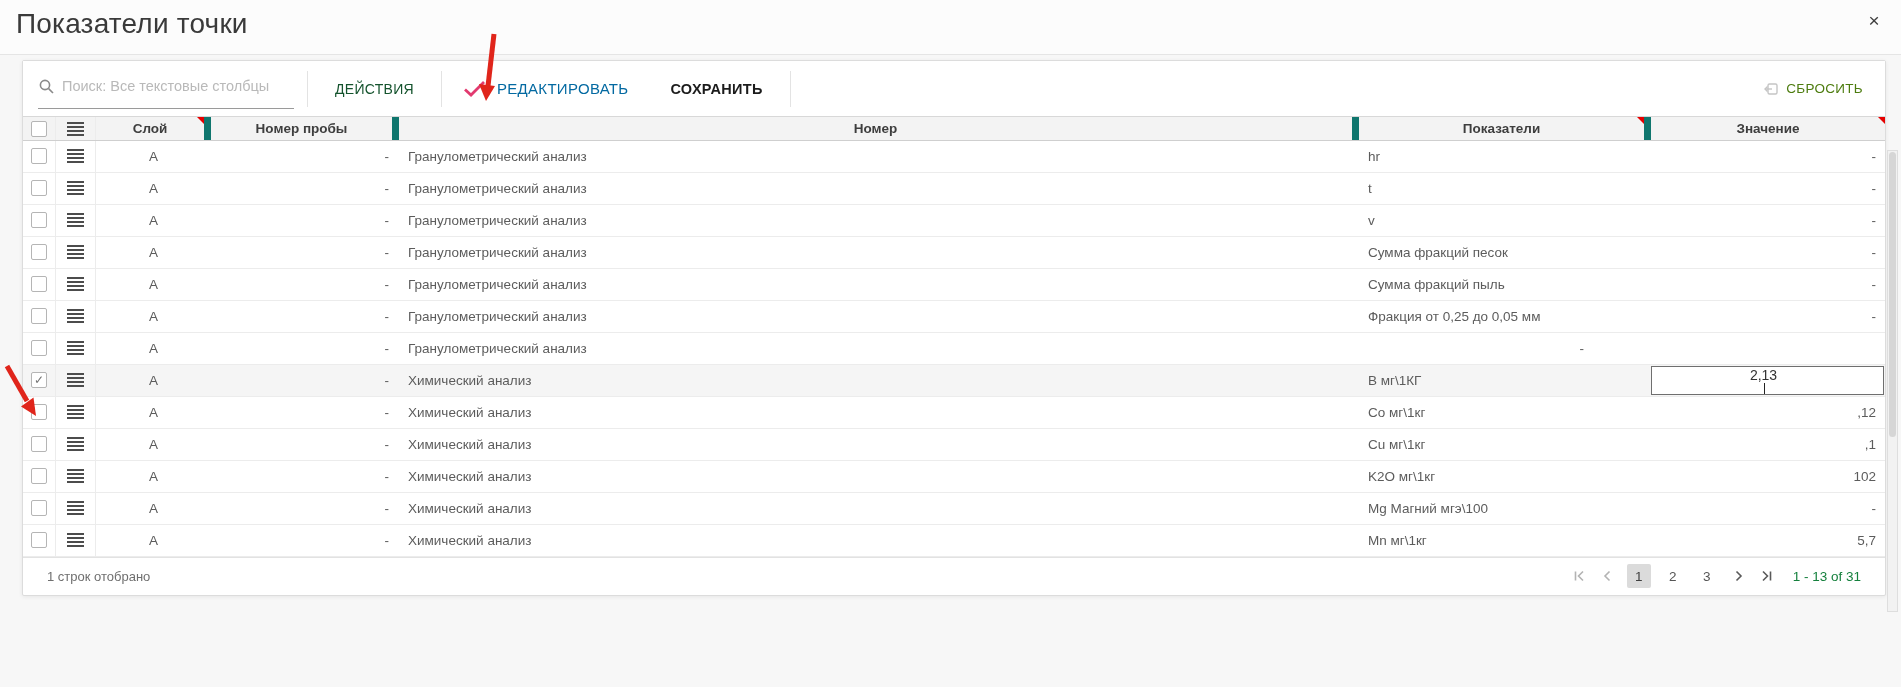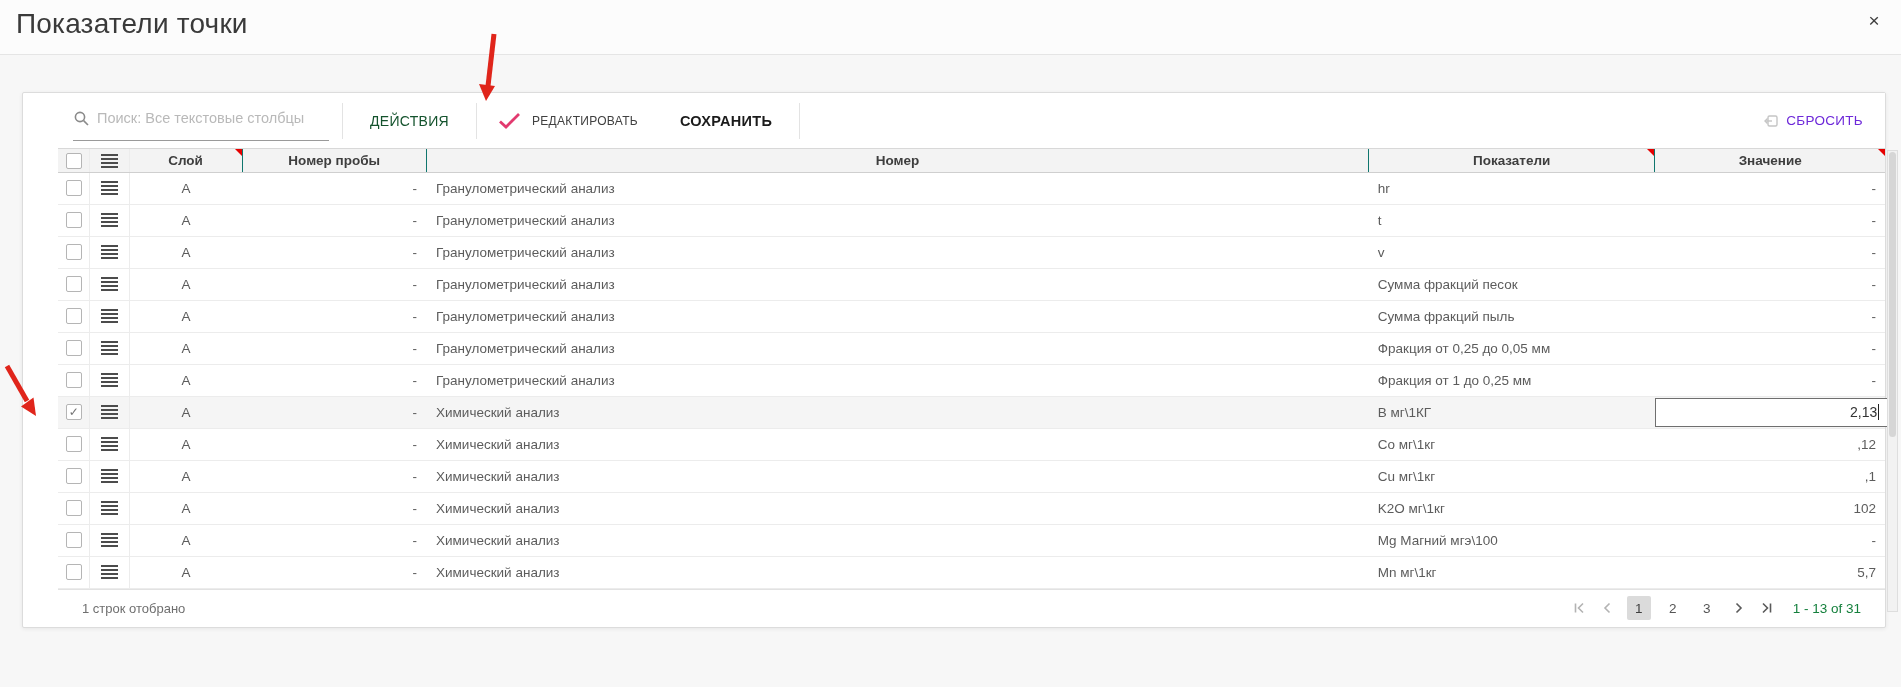--- a/index.html
+++ b/index.html
@@ -5,59 +5,59 @@
   * { margin:0; padding:0; box-sizing:border-box; }
   html,body { width:1901px; height:687px; overflow:hidden; }
   body { font-family:"Liberation Sans", sans-serif; background:#f7f7f7; position:relative; color:#444; }
 
   
   .topbar { position:absolute; left:0; top:0; width:1901px; height:55px; background:#fcfcfc; border-bottom:1px solid #e5e5e5; }
   .page-title { position:absolute; left:16px; top:8px; font-size:28px; font-weight:400; color:#3a3a3a; letter-spacing:0.2px; }
   .close-btn { position:absolute; right:14px; top:8px; width:26px; height:26px; font-size:19px; color:#3f3f3f; text-align:center; line-height:26px; cursor:pointer; }
 
   
-  .card { position:absolute; left:22px; top:92px; width:1864px; height:536px; background:#fff; border:1px solid #dcdcdc; border-radius:2px; box-shadow:0 1px 4px rgba(0,0,0,.07); display:flex; flex-direction:column;padding-left:35px; }
+  .card { position:absolute; left:22px; top:60px; width:1864px; height:536px; background:#fff; border:1px solid #dcdcdc; border-radius:2px; box-shadow:0 1px 4px rgba(0,0,0,.07); display:flex; flex-direction:column; }
 
   
   .toolbar { height:76px; display:flex; align-items:center; padding-left:15px; background:#fff; }
   .search-wrap { display:flex; align-items:center; gap:7px; width:256px; height:40px; border-bottom:1px solid #9a9a9a; padding-bottom:4px; }
   .search-wrap svg { flex:0 0 auto; }
   .search-input { border:none; outline:none; background:transparent; font-family:"Liberation Sans",sans-serif; font-size:14.5px; color:#555; width:100%; }
   .search-input::placeholder { color:#b9b9b9; }
   .tb-sep { width:1px; height:36px; background:#e3e3e3; margin:0 13px; }
   .tb-btn { background:none; border:none; font-family:"Liberation Sans",sans-serif; font-size:14px; color:#14532d; letter-spacing:0.3px; padding:8px 14px; cursor:pointer; }
   .edit-chunk { display:flex; align-items:center; gap:11px; padding:0 8px; cursor:pointer; }
-  .edit-label { font-size:12px; color:#404040; letter-spacing:0.3px; }
+  .edit-label { font-size:15px; color:#0369a1; letter-spacing:0.3px; }
   .save-btn { font-weight:bold; font-size:14.5px; color:#1b1b1b; margin-left:20px; }
   .tb-spacer { flex:1; }
-  .reset-btn { display:flex; align-items:center; gap:7px; color:#6d28d9; font-size:13.5px; letter-spacing:0.3px; margin-right:22px; cursor:default; }
+  .reset-btn { display:flex; align-items:center; gap:7px; color:#4d7c0f; font-size:13.5px; letter-spacing:0.3px; margin-right:22px; cursor:default; }
 
   
   .thead { display:flex; height:33px; background:#f3f3f3; border-top:1px solid #d8d8d8; border-bottom:1px solid #cfcfcf; font-weight:bold; font-size:13.5px; color:#3e3e3e; }
-  .th { display:flex; align-items:center; justify-content:center; position:relative; border-right:1px solid #0f766e; }
+  .th { display:flex; align-items:center; justify-content:center; position:relative; border-right:7px solid #0f766e; }
   .th:last-child { border-right:none; }
   .corner-flag { position:absolute; top:0; right:0; width:0; height:0; border-top:7px solid #e60000; border-left:7px solid transparent; }
   .tbody { display:flex; flex-direction:column; }
   .tr { display:flex; height:32px; border-bottom:1px solid #ececec; background:#fff; font-size:13.5px; color:#5c5c5c; }
   .tr.selected { background:#f5f5f5; }
   .td { display:flex; align-items:center; }
   .col-sel { width:33px; justify-content:center; border-right:1px solid #ececec; }
   .col-menu { width:40px; justify-content:center; border-right:1px solid #ececec; }
   .col-layer { width:115px; justify-content:center; }
   .col-sample { width:188px; justify-content:flex-end; padding-right:10px; }
   .col-section { width:960px; padding-left:9px; }
   .col-indicator { width:292px; padding-left:9px; }
   .col-value { width:234px; justify-content:flex-end; padding-right:9px; position:relative; }
   .thead .col-sample, .thead .col-value { justify-content:center; padding:0; }
   .thead .col-section, .thead .col-indicator { justify-content:center; padding:0; }
 
   .cb { width:16px; height:16px; border:1px solid #b5b5b5; border-radius:2px; background:#fff; display:flex; align-items:center; justify-content:center; font-size:12px; color:#757575; cursor:pointer; }
   .burger { width:17px; height:14px; background:repeating-linear-gradient(to bottom,#4c4c4c 0 2px,transparent 2px 4px); cursor:pointer; }
 
-  .edit-box { position:absolute; left:0; top:1px; width:233px; height:29px; background:#fff; border:1px solid #6f6f6f; display:flex; align-items:center; justify-content:flex-end; padding-right:8px; font-size:14px; color:#333; }
+  .edit-box { position:absolute; left:0; top:1px; width:233px; height:29px; background:#fff; border:1px solid #6f6f6f; display:flex; align-items:center; justify-content:flex-end; padding-right:8px; font-size:14px; color:#333;flex-direction:column; }
   .caret { width:1px; height:16px; background:#222; margin-left:1px; }
 
   
   .table-spacer { flex:1; }
   .card-footer { height:52px; border-top:1px solid #e2e2e2; display:flex; align-items:center; padding:0 24px; font-size:13px; color:#6f6f6f; }
   .pager { margin-left:auto; display:flex; align-items:center; gap:13px; font-size:13.5px; color:#555; }
   .pg-nav { display:flex; align-items:center; cursor:pointer; }
   .page-num { min-width:24px; height:24px; display:flex; align-items:center; justify-content:center; border-radius:2px; cursor:pointer; color:#555; }
   .page-num.active { background:#dbdbdb; color:#3f3f3f; }
   .range-text { margin-left:6px; color:#15803d; }
@@ -216,21 +216,20 @@
       <div class="tr">
         <div class="td col-sel">
           <span class="cb"></span>
         </div>
         <div class="td col-menu">
           <span class="burger"></span>
         </div>
         <div class="td col-layer">А</div>
         <div class="td col-sample">-</div>
         <div class="td col-section">Гранулометрический анализ</div>
-        <div class="td col-indicator">Фракция от 1 до 0,25 мм</div>
         <div class="td col-value">-</div>
       </div>
       <div class="tr selected">
         <div class="td col-sel">
           <span class="cb">✓</span>
         </div>
         <div class="td col-menu">
           <span class="burger"></span>
         </div>
         <div class="td col-layer">А</div>

